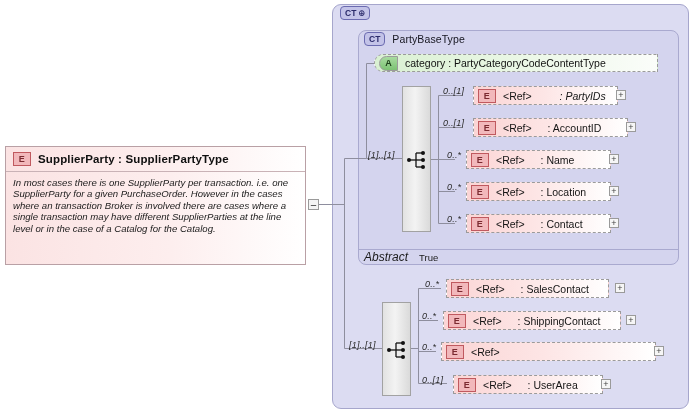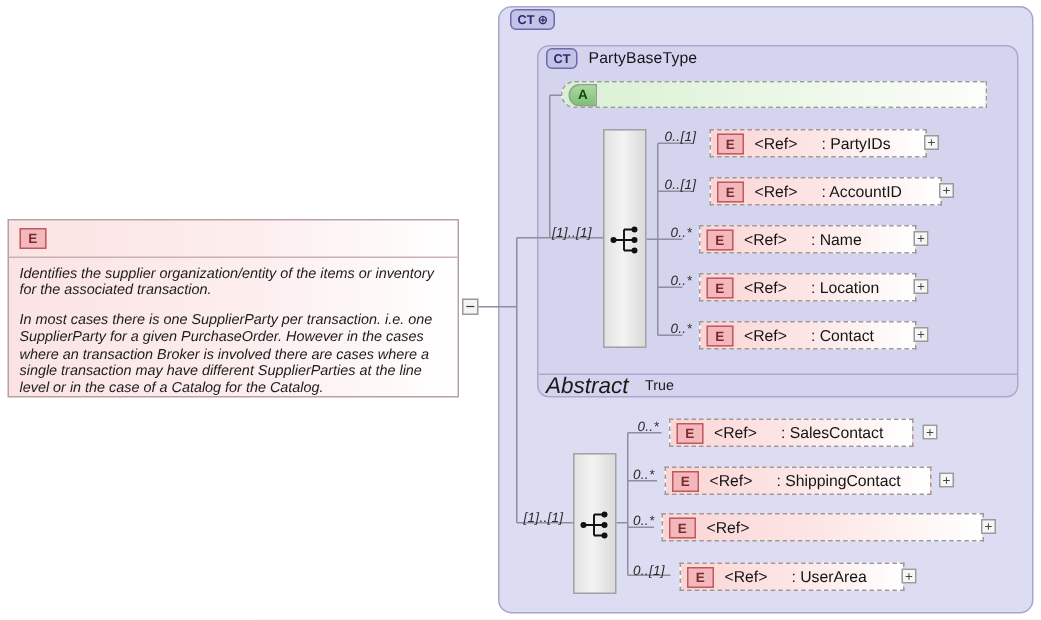--- a/index.html
+++ b/index.html
@@ -62,21 +62,21 @@
   .ct-label{font-size:10.5px;color:#15151f;letter-spacing:.1px;}
   #ct-outer-head{left:340px;top:6px;}
   #ct-inner-head{left:364px;top:32px;}
 
   
   #abstract-row{
     left:359px;top:249px;width:319px;height:15px;
     border-top:1px solid #a9a9cf;display:flex;align-items:center;gap:11px;
     padding-left:5px;box-sizing:border-box;
   }
-  #abstract-row .ab-key{font-style:italic;font-size:15px;color:#1a1a1a;}
+  #abstract-row .ab-key{font-style:italic;font-size:12px;color:#1a1a1a;}
   #abstract-row .ab-val{font-size:9.5px;color:#1a1a1a;}
 
   
   #attr-category{
     left:374px;top:54px;width:284px;height:18px;box-sizing:border-box;
     border:1px dashed #9b9b9b;
     background:linear-gradient(to right,#d9f0d2 0%,#eaf7e5 50%,#fbfdfa 100%);
     display:flex;align-items:center;gap:7px;padding-left:4px;
     border-top-left-radius:9px;border-bottom-left-radius:9px;
   }
@@ -169,20 +169,21 @@
   <path class="ltree" d="M418.5,288.5 L418.5,383.5"></path>
   <path class="ltree" d="M411,348.5 L418.5,348.5"></path>
   <path class="ltree" d="M418.5,288.5 L441,288.5"></path>
   <path class="ltree" d="M418.5,320.5 L438,320.5"></path>
   <path class="ltree" d="M418.5,351.5 L436,351.5"></path>
   <path class="ltree" d="M418.5,383.5 L447,383.5"></path>
 </svg>
 
 <div class="abs" id="attr-category">
   <span class="attr-cap">A</span>
+  <span class="attr-text">category : PartyCategoryCodeContentType</span>
 </div>
 
 <div class="abs seq" id="seq-upper">
   <svg width="29" height="146">
     <g transform="translate(5,65)">
       <circle cx="1" cy="8" r="2" fill="#111"></circle>
       <line x1="1" y1="8" x2="8" y2="8" stroke="#111" stroke-width="1.3"></line>
       <line x1="8" y1="1" x2="8" y2="15" stroke="#111" stroke-width="1.3"></line>
       <line x1="8" y1="1" x2="14" y2="1" stroke="#111" stroke-width="1.3"></line>
       <line x1="8" y1="8" x2="14" y2="8" stroke="#111" stroke-width="1.3"></line>
@@ -209,21 +210,21 @@
       <circle cx="15" cy="15" r="2" fill="#111"></circle>
     </g>
   </svg>
 </div>
 <div class="abs card-lbl" id="lbl-seq-lower" style="left:349px;top:340px;">[1]..[1]</div>
 
 <div class="abs card-lbl" style="left:443px;top:86px;">0..[1]</div>
 <div class="abs eref" style="left:473px;top:86px;width:145px;">
   <span class="badge-e">E</span>
   <span class="ref-word">&lt;Ref&gt;</span>
-  <span class="ref-name" style="margin-left:16px;">: PartyIDs</span>
+  <span class="ref-name" style="margin-left:28px;font-style:italic;">: PartyIDs</span>
 </div>
 <div class="abs plus" style="left:616px;top:90px;">+</div>
 
 <div class="abs card-lbl" style="left:443px;top:118px;">0..[1]</div>
 <div class="abs eref" style="left:473px;top:118px;width:155px;">
   <span class="badge-e">E</span>
   <span class="ref-word">&lt;Ref&gt;</span>
   <span class="ref-name" style="margin-left:16px;">: AccountID</span>
 </div>
 <div class="abs plus" style="left:626px;top:122px;">+</div>
@@ -279,21 +280,21 @@
 <div class="abs eref" style="left:453px;top:375px;width:150px;">
   <span class="badge-e">E</span>
   <span class="ref-word">&lt;Ref&gt;</span>
   <span class="ref-name" style="margin-left:16px;">: UserArea</span>
 </div>
 <div class="abs plus" style="left:601px;top:379px;">+</div>
 
 <div class="abs" id="supplier-card">
   <div class="card-head">
     <span class="badge-e">E</span>
+    <span class="card-title">SupplierParty : SupplierPartyType</span>
   </div>
   <div class="card-body">
-    <p>Identifies the supplier organization/entity of the items or inventory for the associated transaction.</p>
     <p>In most cases there is one SupplierParty per transaction. i.e. one SupplierParty for a given PurchaseOrder. However in the cases where an transaction Broker is involved there are cases where a single transaction may have different SupplierParties at the line level or in the case of a Catalog for the Catalog.</p>
   </div>
 </div>
 
 <div class="abs" id="collapse-toggle">−</div>
 <div class="abs lead" id="connector-card-type"></div>
 
 </body></html>

